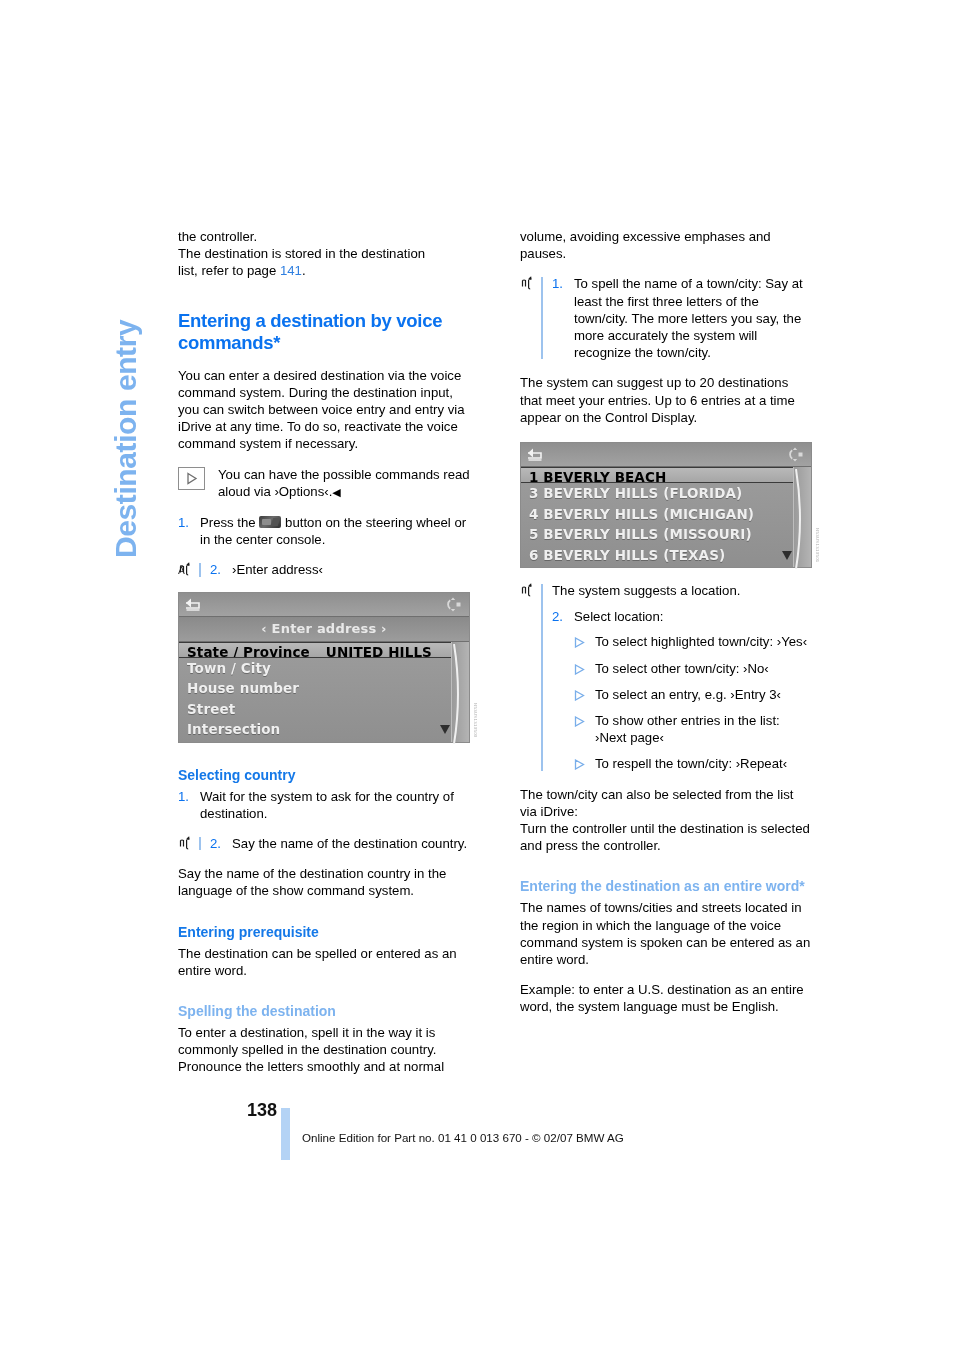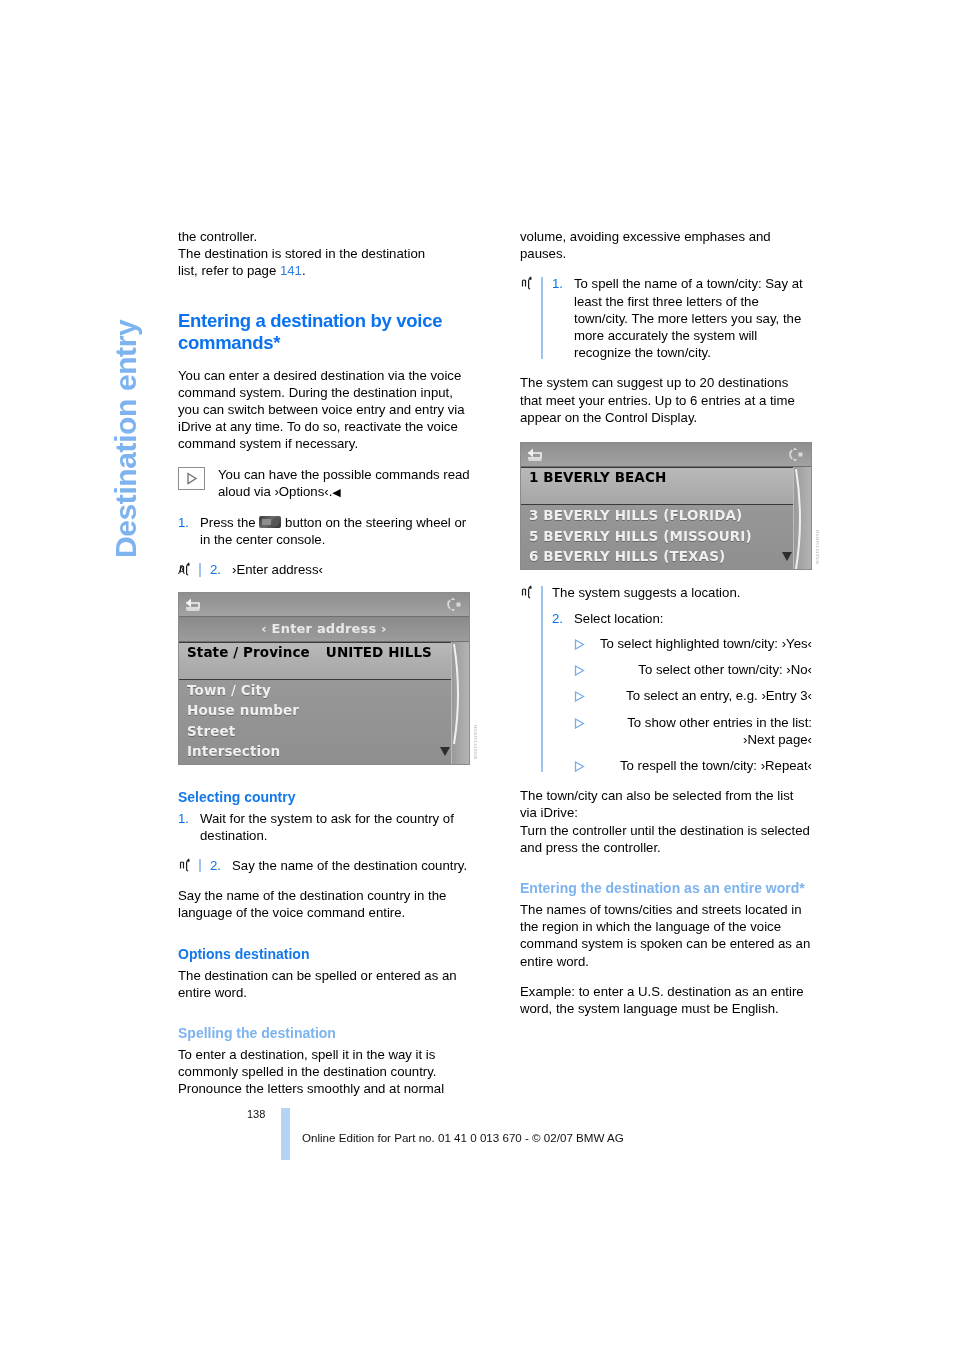--- a/index.html
+++ b/index.html
@@ -140,21 +140,20 @@
     box-sizing: border-box;
   }
   .note .play-icon svg { display: block; margin: 4px auto 0 auto; }
   .endmark { font-size: 11px; }
 
   
   .tri-list { margin: 0 0 13px 0; }
   .tri-item {
     display: flex;
     margin-bottom: 9px;
-    text-align: right;
   }
   .tri-item .tri {
     flex: 0 0 21px;
     width: 21px;
     padding-top: 4px;
   }
   .tri-item .tri svg { display: block; }
   .tri-item .tri-txt { flex: 1 1 auto; }
 
   
@@ -212,21 +211,21 @@
     white-space: nowrap;
     overflow: hidden;
     box-sizing: border-box;
   }
   .shot-row.selected {
     color: #000000;
     background: linear-gradient(#b9b9b9, #a6a6a6);
     border-top: 1.4px solid #3a3a3a;
     border-bottom: 1.4px solid #3a3a3a;
     text-shadow: none;
-    height: 38px;
+    height: 16px;
     line-height: 19px;
   }
   .shot-row .rowval {
     margin-left: 16px;
     font-weight: bold;
   }
   .shot-scroll {
     position: absolute;
     right: 0;
     top: 0;
@@ -262,23 +261,23 @@
   .footer {
     position: absolute;
     left: 0;
     top: 1100px;
     width: 954px;
     height: 70px;
   }
   .footer .pageno {
     position: absolute;
     left: 247px;
-    top: 8px;
-    font-size: 11px;
-    font-weight: normal;
+    top: 0;
+    font-size: 18px;
+    font-weight: bold;
     color: #111;
   }
   .footer .bar {
     position: absolute;
     left: 281px;
     top: 8px;
     width: 9px;
     height: 52px;
     background: #b4d3f5;
   }
@@ -409,23 +408,23 @@
           <path d="M8.5 3.5 l2.6 -2.2 l0.6 3.1 l-2.1 0.6 z" fill="#1b1b1b"></path>
           <path d="M8.6 4.6 l0 8 q0 1.4 1.6 1.4" fill="none" stroke="#1b1b1b" stroke-width="1.2"></path>
         </svg>
       </span>
       <div class="step">
         <span class="num">2.</span>
         <span class="txt">Say the name of the destination country.</span>
       </div>
     </div>
 
-    <p>Say the name of the destination country in the language of the voice command entire.</p>
-
-    <h3 class="sub">Options destination</h3>
+    <p>Say the name of the destination country in the language of the show command system.</p>
+
+    <h3 class="sub">Entering prerequisite</h3>
     <p>The destination can be spelled or entered as an entire word.</p>
 
     <h3 class="sub light">Spelling the destination</h3>
     <p class="tight">To enter a destination, spell it in the way it is commonly spelled in the destination country. Pronounce the letters smoothly and at normal</p>
   </div>
 
   <div class="col col-right">
 
     <p>volume, avoiding excessive emphases and pauses.</p>
 
@@ -460,20 +459,21 @@
             <path d="M9 1.5 l2.2 2.4 h-4.4 z" fill="#d8d8d8"></path>
             <path d="M9 15.5 l2.2 -2.4 h-4.4 z" fill="#d8d8d8"></path>
             <path d="M6.2 4.3 A5.2 5.2 0 0 0 6.2 12.7" fill="none" stroke="#d8d8d8" stroke-width="1.8"></path>
             <rect x="12.5" y="6.5" width="4" height="4" fill="#d8d8d8"></rect>
           </svg>
         </span>
       </div>
       <div class="shot-list">
         <div class="shot-row selected"><span>1 BEVERLY BEACH</span></div>
         <div class="shot-row"><span>3 BEVERLY HILLS (FLORIDA)</span></div>
+        <div class="shot-row"><span>4 BEVERLY HILLS (MICHIGAN)</span></div>
         <div class="shot-row"><span>5 BEVERLY HILLS (MISSOURI)</span></div>
         <div class="shot-row"><span>6 BEVERLY HILLS (TEXAS)</span></div>
         <span class="shot-scroll">
           <svg class="curve" width="10" height="100" viewBox="0 0 10 100" preserveAspectRatio="none" aria-hidden="true">
             <path d="M1 0 Q9 50 1 100" fill="none" stroke="#f0f0f0" stroke-width="2"></path>
           </svg>
         </span>
         <span class="shot-arrow-down">
           <svg width="12" height="11" viewBox="0 0 12 11" aria-hidden="true">
             <path d="M1 1 h10 l-5 9 z" fill="#2d2d2d"></path>

